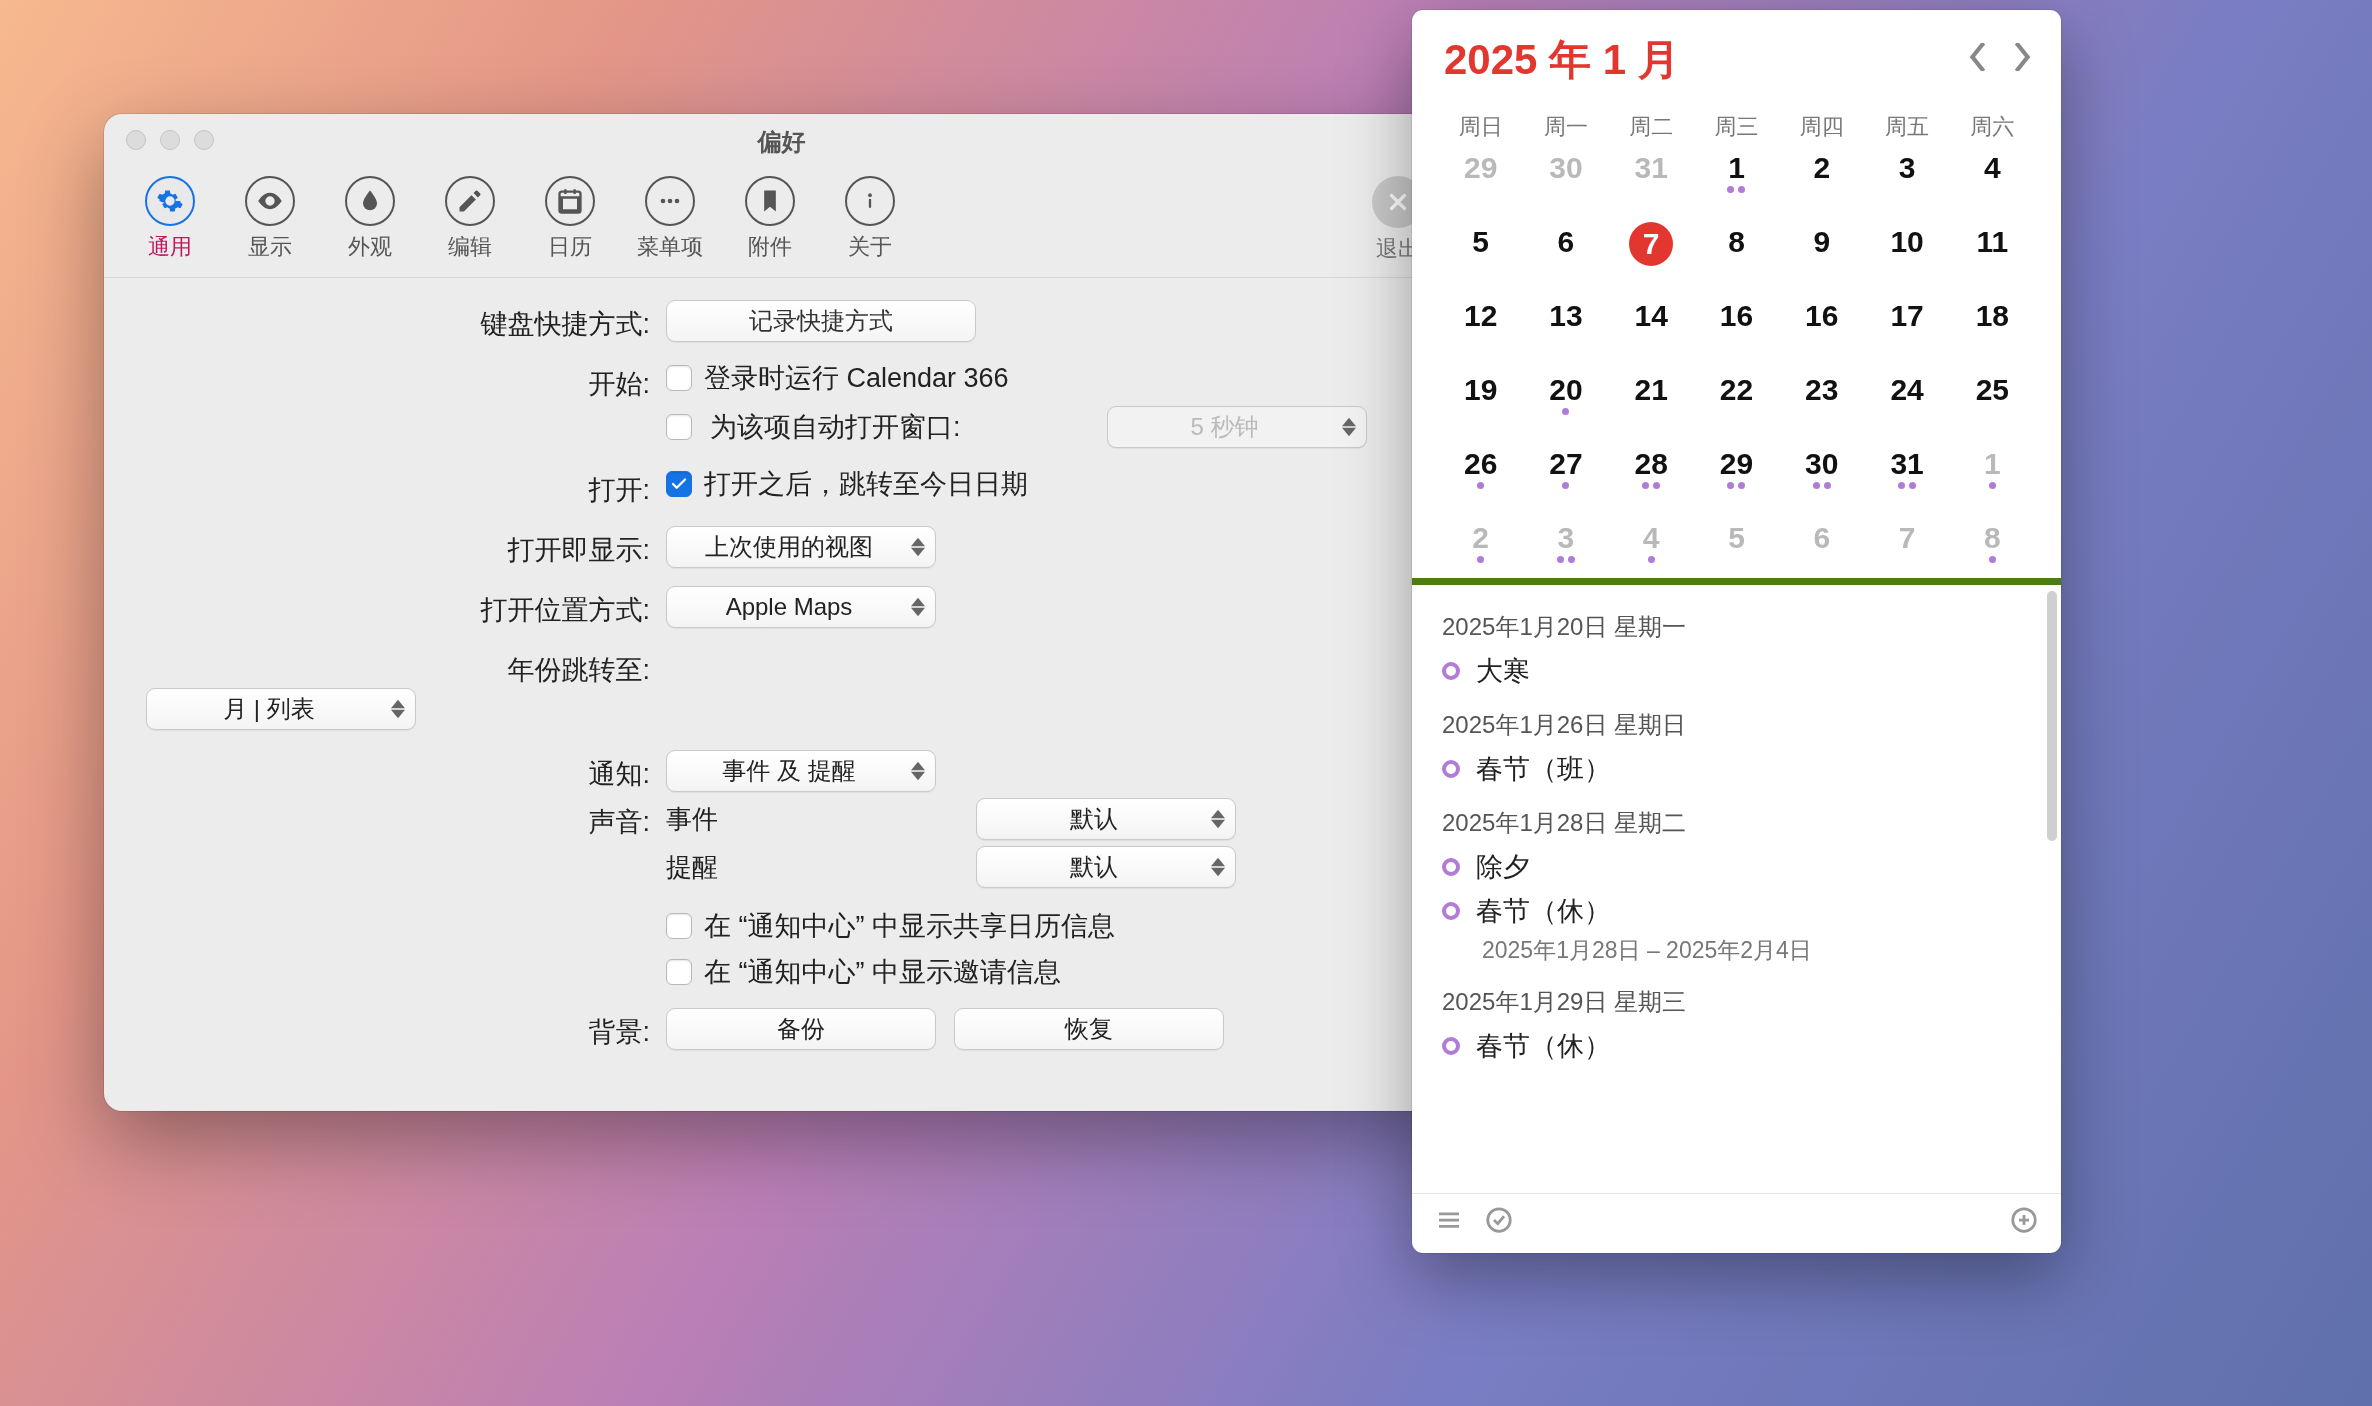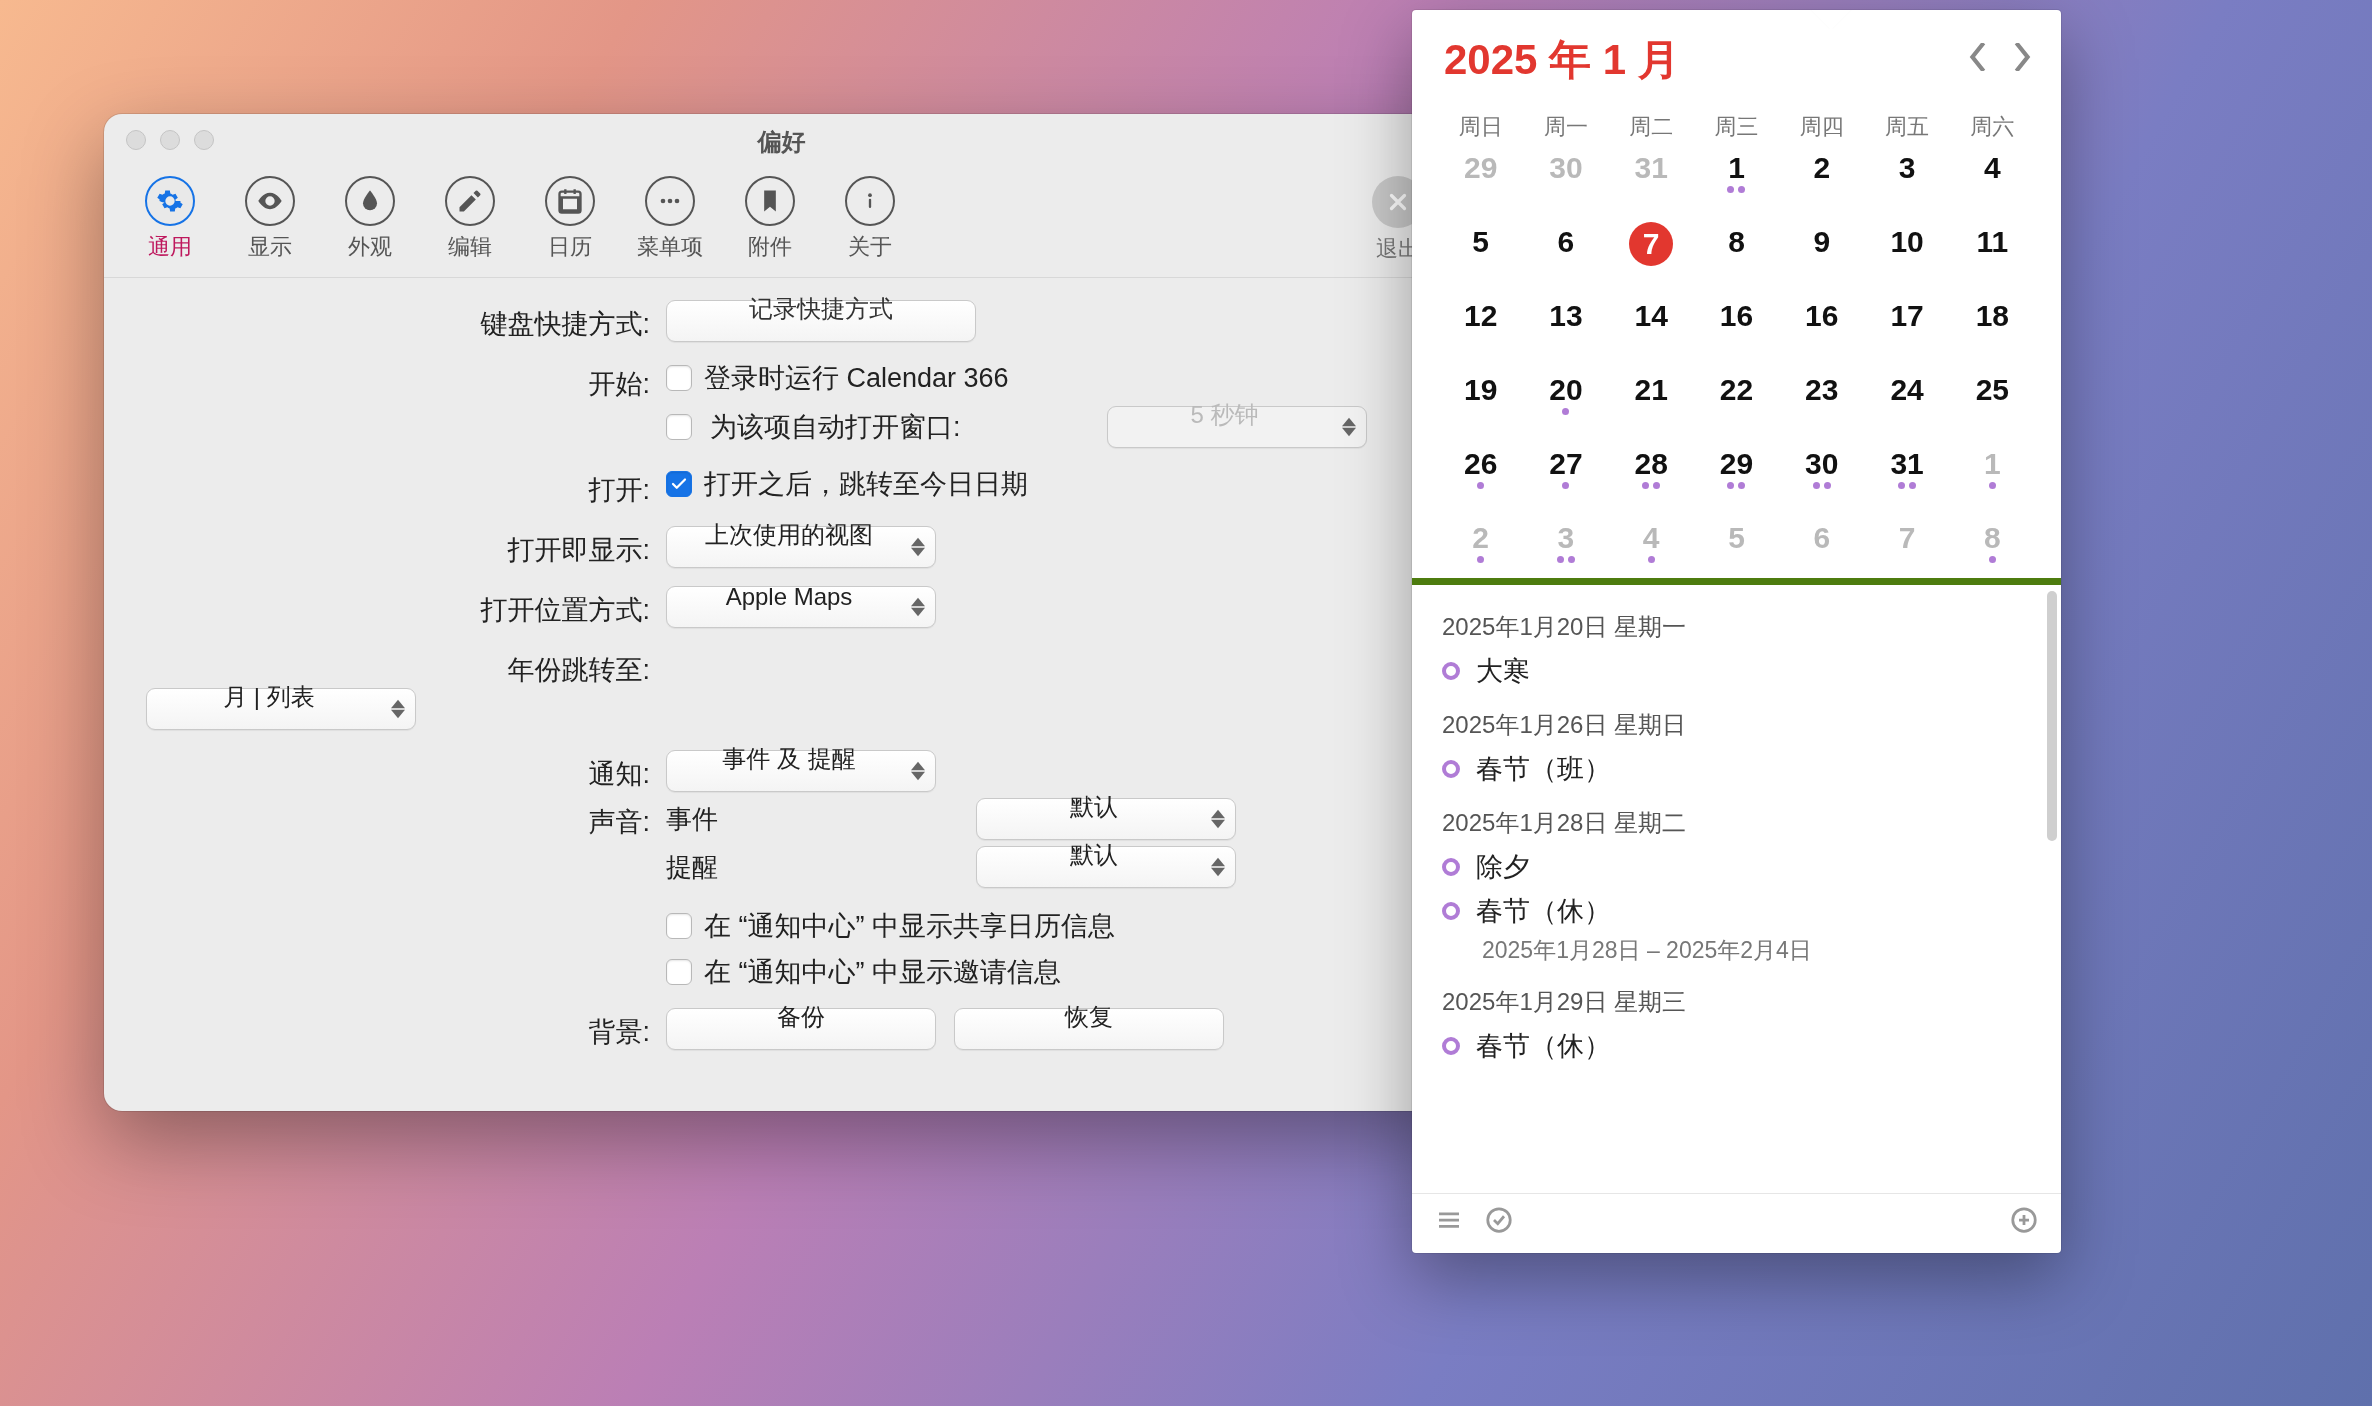--- a/index.html
+++ b/index.html
@@ -98,21 +98,21 @@
   .form-field .inline-row { display: flex; align-items: center; gap: 18px; }
 
   .mac-button, .mac-select, .mac-record {
     height: 42px;
     border-radius: 9px;
     background: linear-gradient(#ffffff,#f4f4f4);
     border: 1px solid #c9c9c9;
     box-shadow: 0 1px 1px rgba(0,0,0,.06);
     font-size: 24px;
     color: #222;
-    display: inline-flex; align-items: flex-end; justify-content: center;
+    display: inline-flex; align-items: center; justify-content: center;
     padding: 16px 16px;
     position: relative;
   }
   .mac-record { width: 310px; color:#333; }
   .mac-select { padding-right: 40px; }
   .mac-select .chevrons {
     position: absolute; right: 10px; top: 50%; transform: translateY(-50%);
     display: flex; flex-direction: column; gap: 0px; line-height: 0;
     color: #666;
   }
@@ -133,21 +133,21 @@
   .checkline { display:flex; align-items:center; gap: 12px; font-size: 27px; }
 
   .sound-row { display: grid; grid-template-columns: 290px 270px; align-items:center; gap: 20px; }
 
   
   .cal-pop {
     position: absolute;
     left: 1412px; top: 10px;
     width: 649px; height: 1243px;
     background: #fff;
-    border-radius: 4px;
+    border-radius: 11px;
     box-shadow: 0 25px 70px rgba(0,0,0,.35), 0 0 0 1px rgba(0,0,0,.08);
     display: flex; flex-direction: column;
     overflow: hidden;
   }
   .cal-pop::before {
     content:""; position:absolute; top:-14px; left: 405px;
     width: 28px; height: 28px; background:#fff;
     transform: rotate(45deg);
     border-top-left-radius: 4px;
     box-shadow: -2px -2px 4px rgba(0,0,0,.08);

